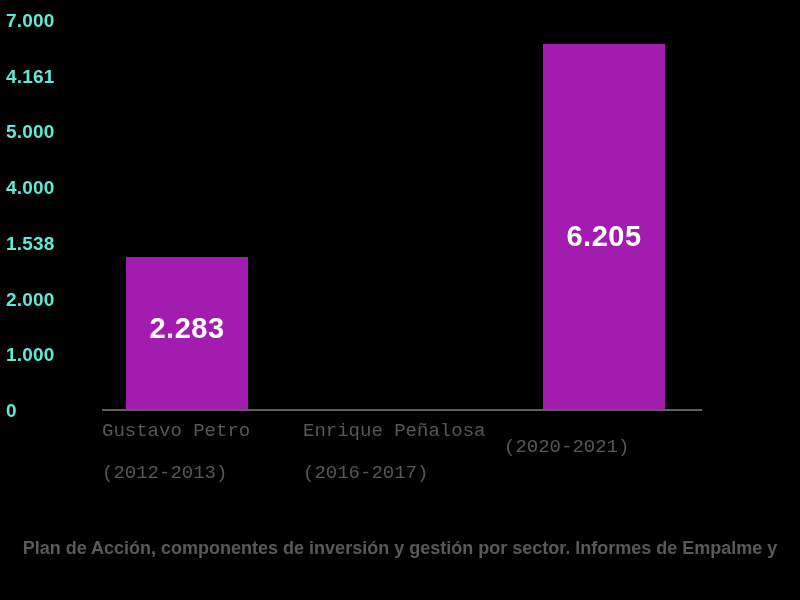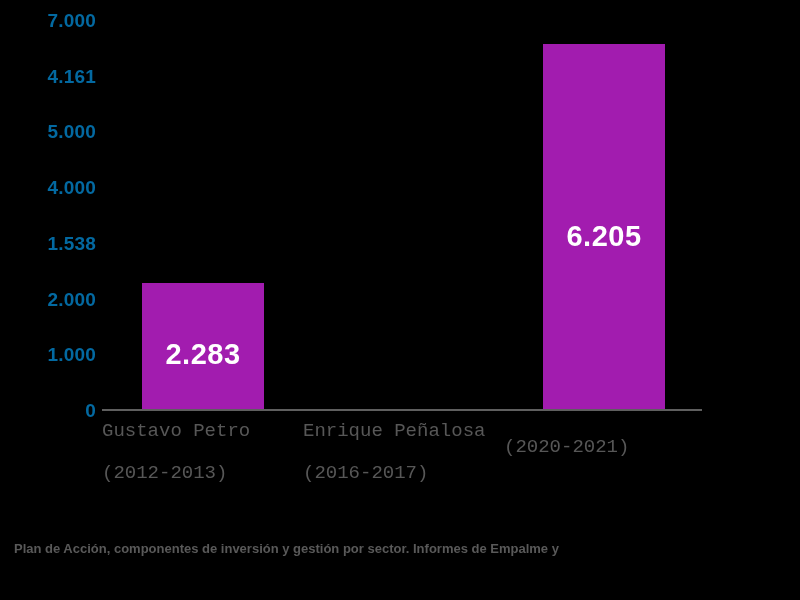--- a/index.html
+++ b/index.html
@@ -30,22 +30,22 @@
     top: 10px;
     width: 600px;
     height: 400px;
   }
 
   
   .ytick {
     position: absolute;
     right: 0;
     width: 90px;
-    text-align: right;
-    color: #0369a1;
+    text-align: left;
+    color: #5eead4;
     font-family: "Liberation Sans", sans-serif;
     font-size: 19px;
     font-weight: bold;
     letter-spacing: 0.2px;
     line-height: 1;
     transform: translateY(-50%);
     white-space: nowrap;
   }
   .ytick-wrap {
     position: absolute;
@@ -113,23 +113,24 @@
     margin-top: 16px;
     white-space: nowrap;
   }
 
   
   .caption {
     position: absolute;
     left: 14px;
     top: 538px;
     width: 772px;
+    text-align: center;
     color: #595959;
     font-family: "Liberation Sans", sans-serif;
-    font-size: 13px;
+    font-size: 18px;
     font-weight: bold;
     line-height: 21px;
   }
 </style>
 </head>
 <body>
 
 <div id="chart-root">
 
   <div class="ytick-wrap">
@@ -138,21 +139,21 @@
     <div class="ytick" style="top:131.4px">5.000</div>
     <div class="ytick" style="top:187.1px">4.000</div>
     <div class="ytick" style="top:242.9px">1.538</div>
     <div class="ytick" style="top:298.6px">2.000</div>
     <div class="ytick" style="top:354.3px">1.000</div>
     <div class="ytick" style="top:410px">0</div>
   </div>
 
   <div class="plot-area">
 
-    <div class="bar" style="left:40px; width:122px; height:127px;">
+    <div class="bar" style="left:24px; width:122px; height:153px;">
       <div class="bar-label" style="top:57px">2.283</div>
     </div>
 
 
     <div class="bar" style="left:441px; width:122px; height:366px;">
       <div class="bar-label" style="top:178px">6.205</div>
     </div>
 
   </div>
 

